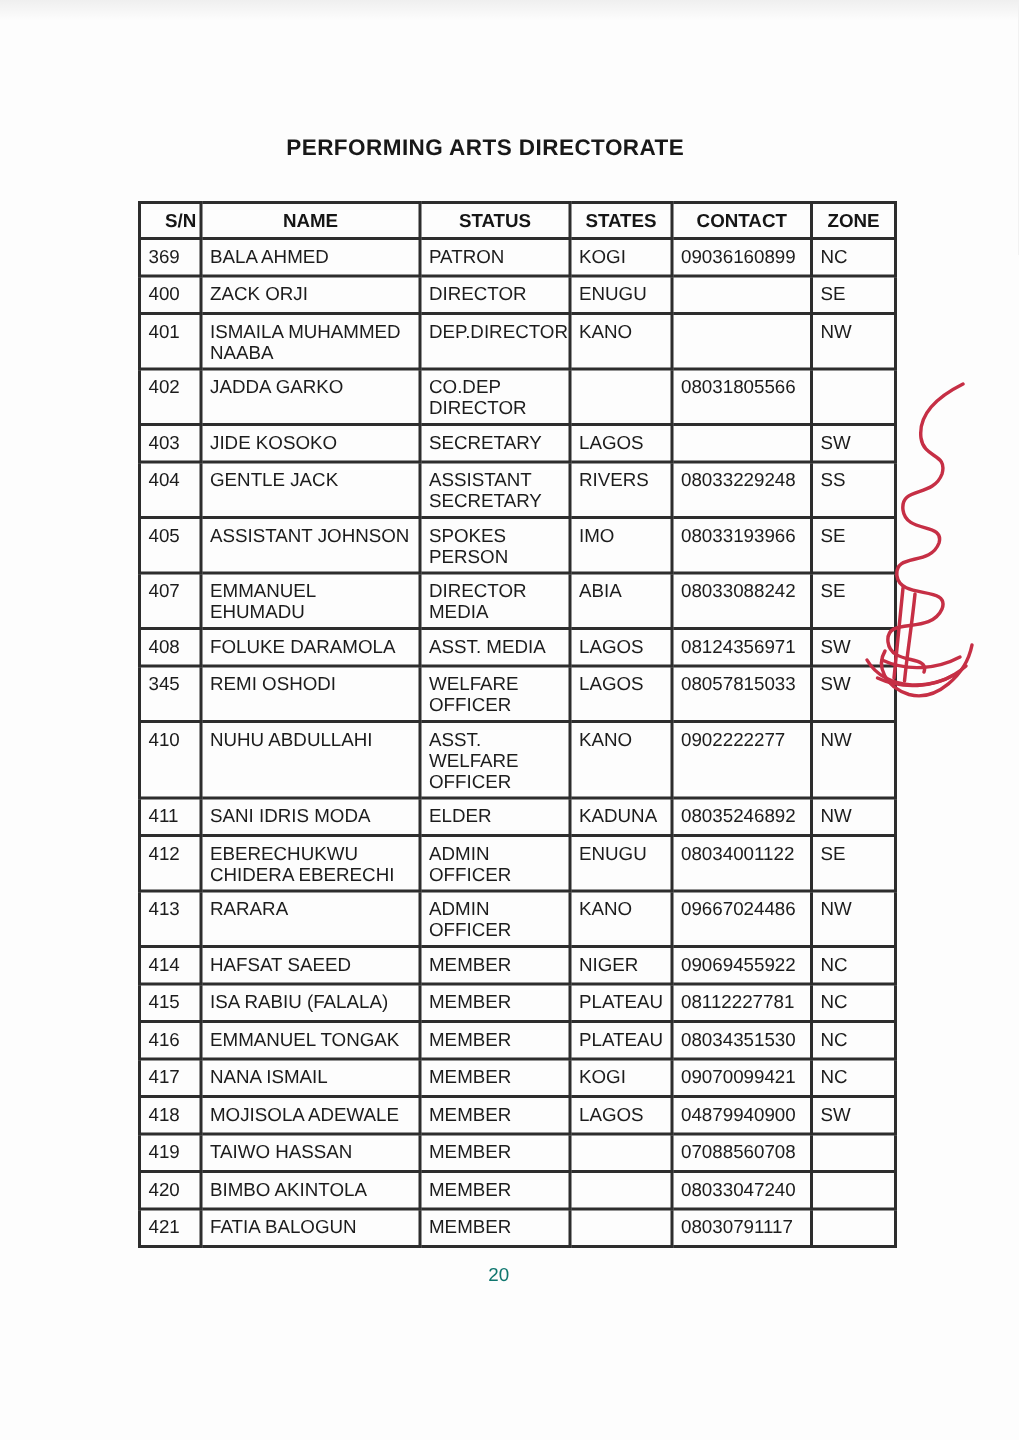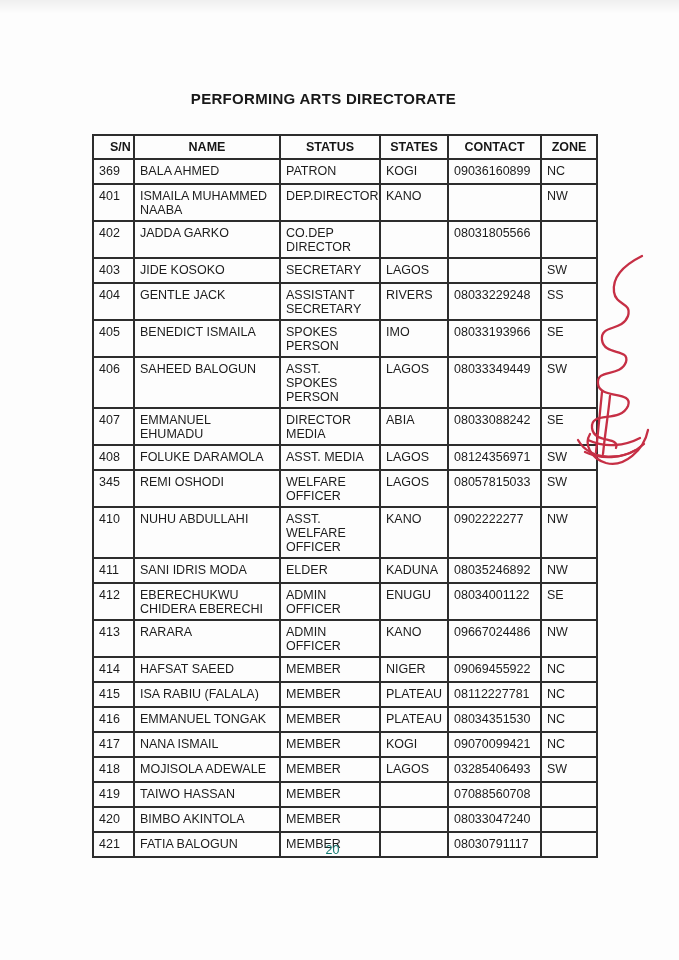--- a/index.html
+++ b/index.html
@@ -99,20 +99,28 @@
     <tbody>
         <tr>
           <td class="cell-sn">369</td>
           <td class="cell-name">BALA AHMED</td>
           <td class="cell-status">PATRON</td>
           <td class="cell-states">KOGI</td>
           <td class="cell-contact">09036160899</td>
           <td class="cell-zone">NC</td>
         </tr>
         <tr>
+          <td class="cell-sn">400</td>
+          <td class="cell-name">ZACK ORJI</td>
+          <td class="cell-status">DIRECTOR</td>
+          <td class="cell-states">ENUGU</td>
+          <td class="cell-contact"></td>
+          <td class="cell-zone">SE</td>
+        </tr>
+        <tr>
           <td class="cell-sn">401</td>
           <td class="cell-name">ISMAILA MUHAMMED
 NAABA</td>
           <td class="cell-status">DEP.DIRECTOR</td>
           <td class="cell-states">KANO</td>
           <td class="cell-contact"></td>
           <td class="cell-zone">NW</td>
         </tr>
         <tr>
           <td class="cell-sn">402</td>
@@ -135,35 +143,26 @@
           <td class="cell-sn">404</td>
           <td class="cell-name">GENTLE JACK</td>
           <td class="cell-status">ASSISTANT
 SECRETARY</td>
           <td class="cell-states">RIVERS</td>
           <td class="cell-contact">08033229248</td>
           <td class="cell-zone">SS</td>
         </tr>
         <tr>
           <td class="cell-sn">405</td>
-          <td class="cell-name">BENEDICT ISMAILA</td>
+          <td class="cell-name">ASSISTANT JOHNSON</td>
           <td class="cell-status">SPOKES
 PERSON</td>
           <td class="cell-states">IMO</td>
           <td class="cell-contact">08033193966</td>
           <td class="cell-zone">SE</td>
-        </tr>
-        <tr>
-          <td class="cell-sn">406</td>
-          <td class="cell-name">SAHEED BALOGUN</td>
-          <td class="cell-status">ASST. SPOKES
-PERSON</td>
-          <td class="cell-states">LAGOS</td>
-          <td class="cell-contact">08033349449</td>
-          <td class="cell-zone">SW</td>
         </tr>
         <tr>
           <td class="cell-sn">407</td>
           <td class="cell-name">EMMANUEL EHUMADU</td>
           <td class="cell-status">DIRECTOR
 MEDIA</td>
           <td class="cell-states">ABIA</td>
           <td class="cell-contact">08033088242</td>
           <td class="cell-zone">SE</td>
         </tr>
@@ -248,21 +247,21 @@
           <td class="cell-status">MEMBER</td>
           <td class="cell-states">KOGI</td>
           <td class="cell-contact">09070099421</td>
           <td class="cell-zone">NC</td>
         </tr>
         <tr>
           <td class="cell-sn">418</td>
           <td class="cell-name">MOJISOLA ADEWALE</td>
           <td class="cell-status">MEMBER</td>
           <td class="cell-states">LAGOS</td>
-          <td class="cell-contact">03285406493</td>
+          <td class="cell-contact">04879940900</td>
           <td class="cell-zone">SW</td>
         </tr>
         <tr>
           <td class="cell-sn">419</td>
           <td class="cell-name">TAIWO HASSAN</td>
           <td class="cell-status">MEMBER</td>
           <td class="cell-states"></td>
           <td class="cell-contact">07088560708</td>
           <td class="cell-zone"></td>
         </tr>

